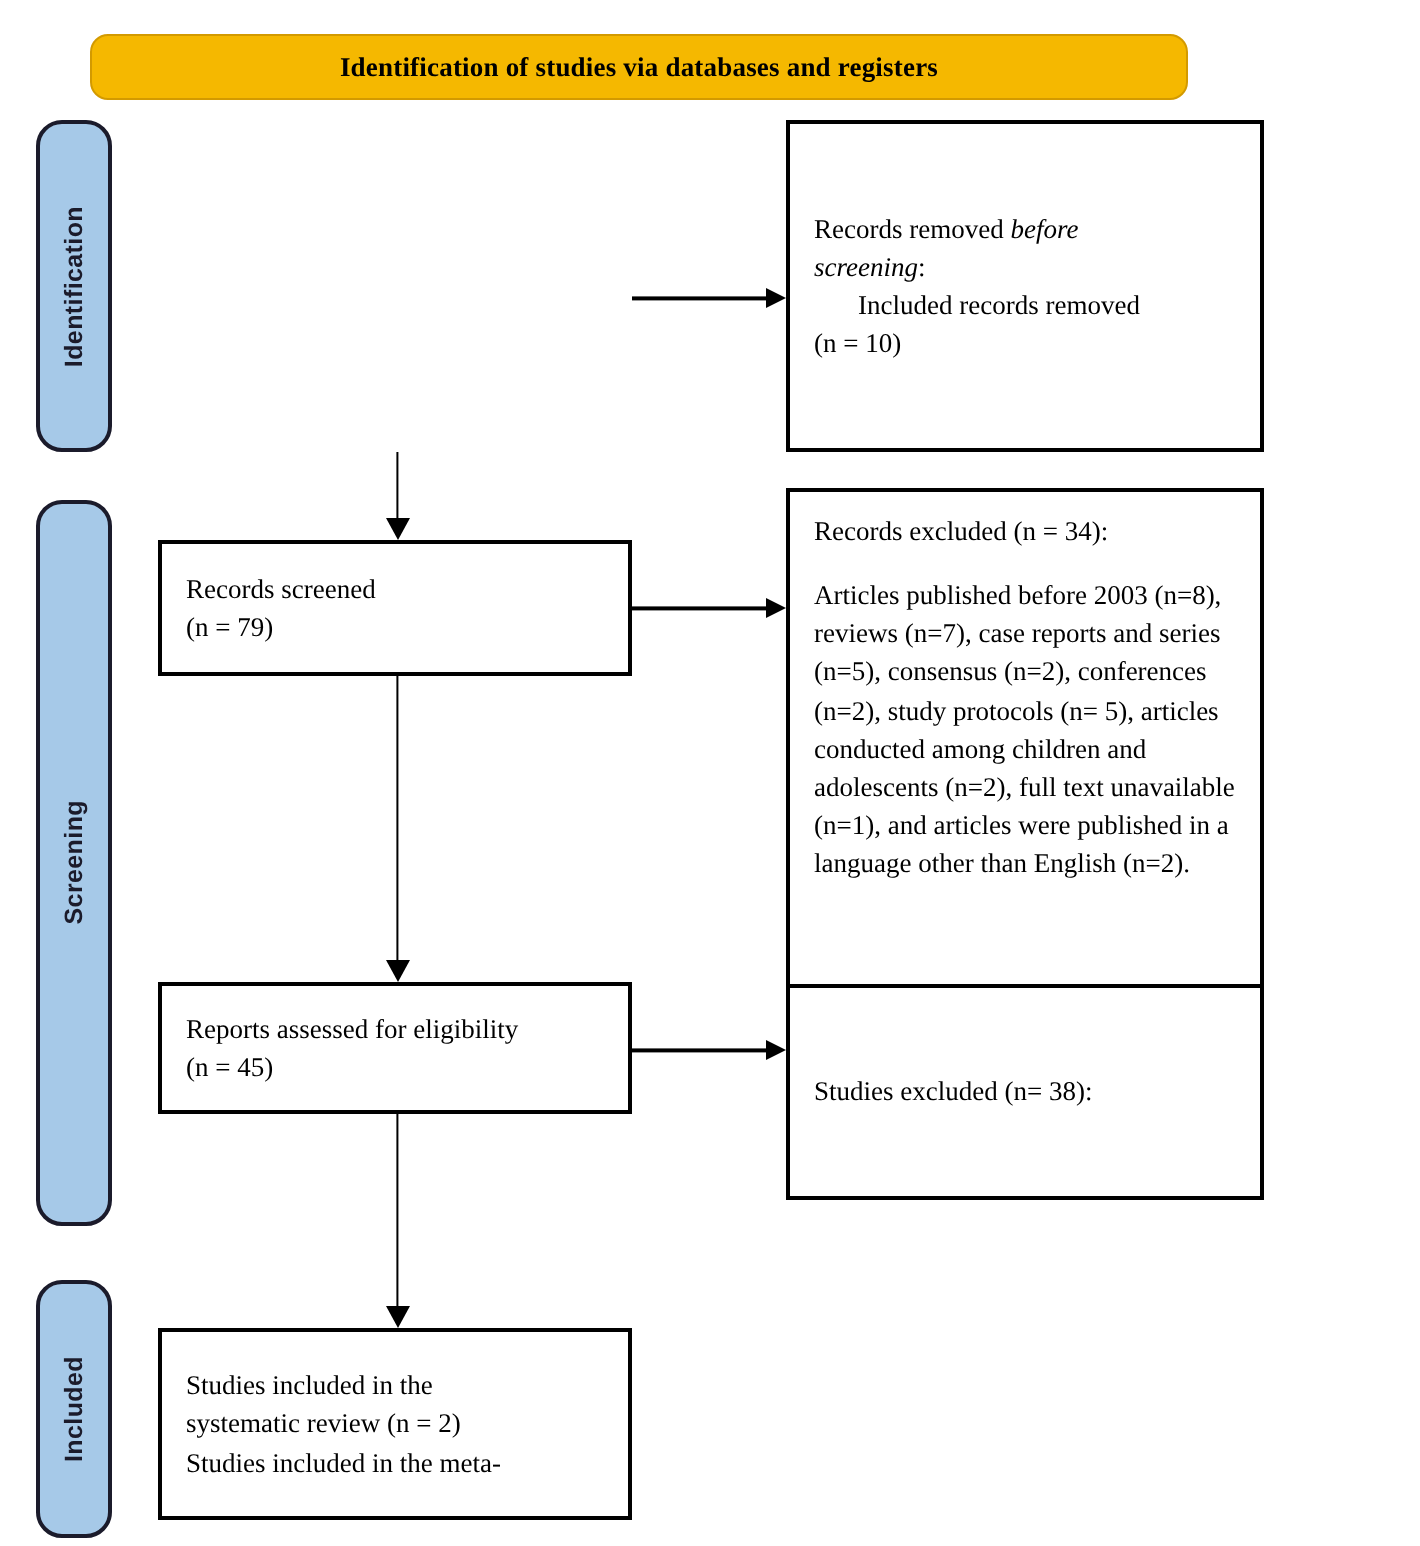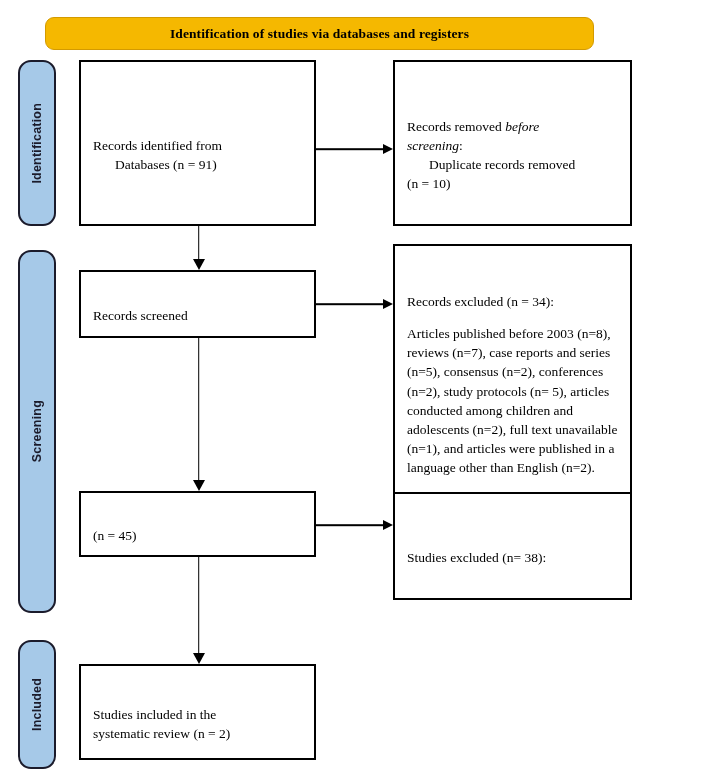--- a/index.html
+++ b/index.html
@@ -75,38 +75,37 @@
     background: #ffffff;
     border: 2px solid #000000;
     box-sizing: border-box;
     display: flex;
     align-items: center;
   }
   .box-inner {
     padding: 0 12px;
     width: 100%;
     box-sizing: border-box;
-    margin-top: 24px;
   }
   .box p {
     margin: 0;
     font-family: "Liberation Serif", serif;
     font-size: 13.5px;
     line-height: 1.42;
     color: #000000;
   }
   .box p.indent { padding-left: 22px; }
   .box p.gap-above { margin-top: 13px; }
   .ital { font-style: italic; }
 
   #box-records-identified { left: 79px;  top: 60px;  width: 237px; height: 166px; }
   #box-records-removed    { left: 393px; top: 60px;  width: 239px; height: 166px; }
   #box-records-screened   { left: 79px;  top: 270px; width: 237px; height: 68px; justify-content: flex-end; }
   #box-records-excluded   { left: 393px; top: 244px; width: 239px; height: 264px;
-                            align-items: flex-start; padding-top: 22px; }
+                            align-items: flex-start; padding-top: 10px; }
   #box-reports-assessed   { left: 79px;  top: 491px; width: 237px; height: 66px; }
   #box-studies-excluded   { left: 393px; top: 492px; width: 239px; height: 108px; }
   #box-studies-included   { left: 79px;  top: 664px; width: 237px; height: 96px; }
 
   
   .arrow-h, .arrow-v {
     position: absolute;
   }
   .arrow-h .shaft {
     position: absolute;
@@ -161,65 +160,62 @@
   <div class="stage-tab" id="tab-identification">
     <span class="stage-tab-label">Identification</span>
   </div>
   <div class="stage-tab" id="tab-screening">
     <span class="stage-tab-label">Screening</span>
   </div>
   <div class="stage-tab" id="tab-included">
     <span class="stage-tab-label">Included</span>
   </div>
 
-  <div class="box" id="box-records-identified">
-    <div class="box-inner">
-      <p>Records identified from</p>
-      <p class="indent">Databases (n = 91)</p>
-    </div>
-  </div>
 
   <div class="box" id="box-records-removed">
     <div class="box-inner">
       <p><span>Records removed </span><span class="ital">before</span></p>
       <p><span class="ital">screening</span><span>:</span></p>
-      <p class="indent">Duplicate records removed</p>
+      <p class="indent">Included records removed</p>
       <p>(n = 10)</p>
     </div>
   </div>
 
   <div class="box" id="box-records-screened">
     <div class="box-inner">
       <p>Records screened</p>
+      <p>(n = 79)</p>
     </div>
   </div>
 
   <div class="box" id="box-records-excluded">
     <div class="box-inner">
       <p>Records excluded (n = 34):</p>
       <p class="gap-above">Articles published before 2003 (n=8), reviews (n=7), case reports and series (n=5), consensus (n=2), conferences (n=2), study protocols (n= 5), articles conducted among children and adolescents (n=2), full text unavailable (n=1), and articles were published in a language other than English (n=2).</p>
     </div>
   </div>
 
   <div class="box" id="box-reports-assessed">
     <div class="box-inner">
+      <p>Reports assessed for eligibility</p>
       <p>(n = 45)</p>
     </div>
   </div>
 
   <div class="box" id="box-studies-excluded">
     <div class="box-inner">
       <p>Studies excluded (n= 38):</p>
     </div>
   </div>
 
   <div class="box" id="box-studies-included">
     <div class="box-inner">
       <p>Studies included in the</p>
       <p>systematic review (n = 2)</p>
+      <p>Studies included in the meta-</p>
     </div>
   </div>
 
   <div class="arrow-h" id="arrow-identified-to-removed">
     <div class="shaft" style="width:70px"></div>
     <div class="head"></div>
   </div>
   <div class="arrow-h" id="arrow-screened-to-excluded">
     <div class="shaft" style="width:70px"></div>
     <div class="head"></div>

